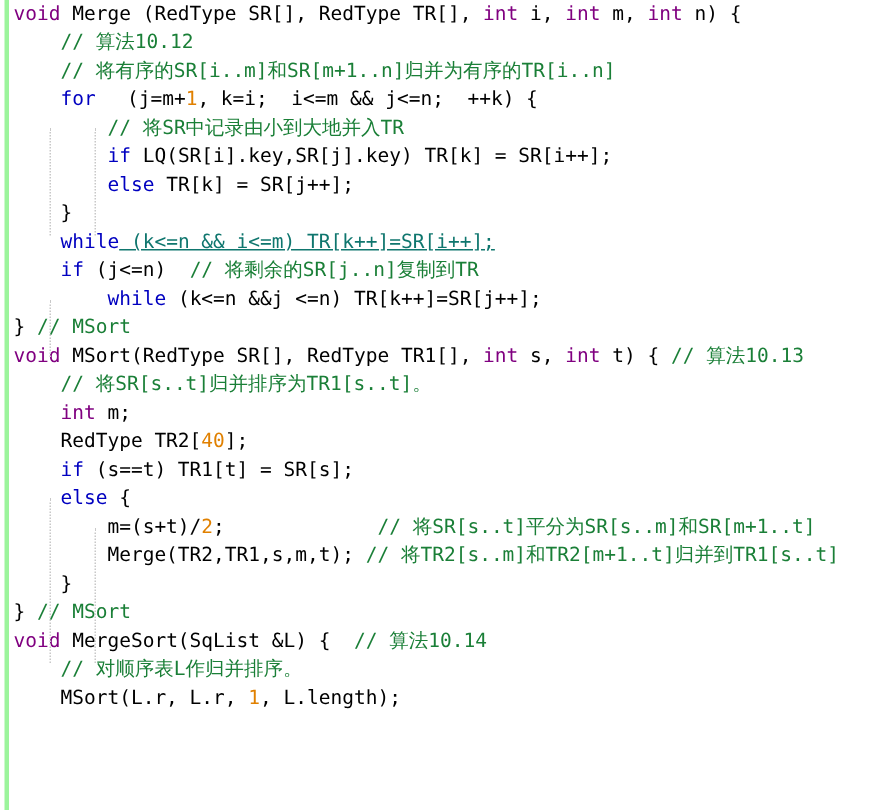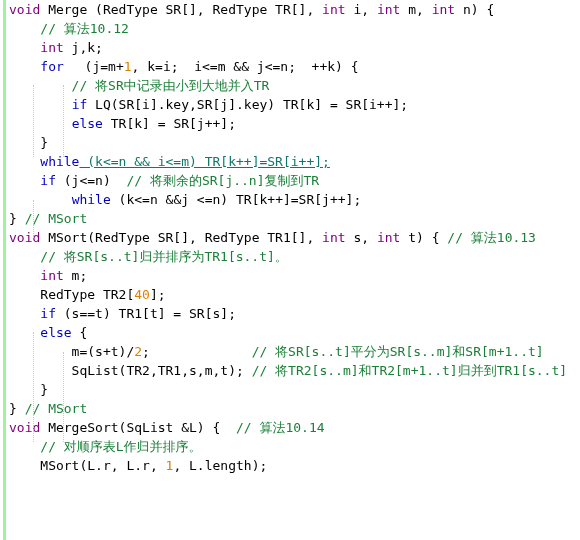--- a/index.html
+++ b/index.html
@@ -70,38 +70,38 @@
   }
 </style>
 </head>
 <body>
 
 <div id="editor" style="background: rgb(255, 255, 255);">
   <div id="change-bar" style="background: rgb(156, 244, 156);"></div>
   <div id="code">
       <div class="line"><span class="kw-type" style="color: rgb(128, 0, 128);">void</span><span class="plain" style="color: rgb(0, 0, 0);"> Merge (RedType SR[], RedType TR[], </span><span class="kw-type" style="color: rgb(128, 0, 128);">int</span><span class="plain" style="color: rgb(0, 0, 0);"> i, </span><span class="kw-type" style="color: rgb(128, 0, 128);">int</span><span class="plain" style="color: rgb(0, 0, 0);"> m, </span><span class="kw-type" style="color: rgb(128, 0, 128);">int</span><span class="plain" style="color: rgb(0, 0, 0);"> n) {</span></div>
       <div class="line"><span class="cmt" style="color: rgb(26, 127, 55);">    // 算法10.12</span></div>
-      <div class="line"><span class="plain" style="color: rgb(0, 0, 0);">    </span><span class="kw-type" style="color: rgb(128, 0, 128);">int</span><span class="plain" style="color: rgb(0, 0, 0);"> j,k;</span></div>
+      <div class="line"><span class="cmt" style="color: rgb(26, 127, 55);">    // 将有序的SR[i..m]和SR[m+1..n]归并为有序的TR[i..n]</span></div>
       <div class="line"><span class="plain" style="color: rgb(0, 0, 0);">    </span><span class="kw-ctrl" style="color: rgb(0, 0, 192);">for</span><span class="plain" style="color: rgb(0, 0, 0); margin-left: 13px;"> (j=m+</span><span class="num" style="color: rgb(224, 128, 0);">1</span><span class="plain" style="color: rgb(0, 0, 0);">, k=i;  i&lt;=m &amp;&amp; j&lt;=n;  ++k) {</span></div>
       <div class="line"><span class="cmt" style="color: rgb(26, 127, 55);">        // 将SR中记录由小到大地并入TR</span></div>
       <div class="line"><span class="plain" style="color: rgb(0, 0, 0);">        </span><span class="kw-ctrl" style="color: rgb(0, 0, 192);">if</span><span class="plain" style="color: rgb(0, 0, 0);"> LQ(SR[i].key,SR[j].key) TR[k] = SR[i++];</span></div>
       <div class="line"><span class="plain" style="color: rgb(0, 0, 0);">        </span><span class="kw-ctrl" style="color: rgb(0, 0, 192);">else</span><span class="plain" style="color: rgb(0, 0, 0);"> TR[k] = SR[j++];</span></div>
       <div class="line"><span class="plain" style="color: rgb(0, 0, 0);">    }</span></div>
       <div class="line"><span class="plain" style="color: rgb(0, 0, 0);">    </span><span class="kw-ctrl" style="color: rgb(0, 0, 192);">while</span><span class="plain" style="color: #0f766e; text-decoration: underline;"> (k&lt;=n &amp;&amp; i&lt;=m) TR[k++]=SR[i++];</span></div>
       <div class="line"><span class="plain" style="color: rgb(0, 0, 0);">    </span><span class="kw-ctrl" style="color: rgb(0, 0, 192);">if</span><span class="plain" style="color: rgb(0, 0, 0);"> (j&lt;=n)  </span><span class="cmt" style="color: rgb(26, 127, 55);">// 将剩余的SR[j..n]复制到TR</span></div>
       <div class="line"><span class="plain" style="color: rgb(0, 0, 0);">        </span><span class="kw-ctrl" style="color: rgb(0, 0, 192);">while</span><span class="plain" style="color: rgb(0, 0, 0);"> (k&lt;=n &amp;&amp;j &lt;=n) TR[k++]=SR[j++];</span></div>
       <div class="line"><span class="plain" style="color: rgb(0, 0, 0);">} </span><span class="cmt" style="color: rgb(26, 127, 55);">// MSort</span></div>
       <div class="line"><span class="kw-type" style="color: rgb(128, 0, 128);">void</span><span class="plain" style="color: rgb(0, 0, 0);"> MSort(RedType SR[], RedType TR1[], </span><span class="kw-type" style="color: rgb(128, 0, 128);">int</span><span class="plain" style="color: rgb(0, 0, 0);"> s, </span><span class="kw-type" style="color: rgb(128, 0, 128);">int</span><span class="plain" style="color: rgb(0, 0, 0);"> t) { </span><span class="cmt" style="color: rgb(26, 127, 55);">// 算法10.13</span></div>
       <div class="line"><span class="cmt" style="color: rgb(26, 127, 55);">    // 将SR[s..t]归并排序为TR1[s..t]。</span></div>
       <div class="line"><span class="plain" style="color: rgb(0, 0, 0);">    </span><span class="kw-type" style="color: rgb(128, 0, 128);">int</span><span class="plain" style="color: rgb(0, 0, 0);"> m;</span></div>
       <div class="line"><span class="plain" style="color: rgb(0, 0, 0);">    RedType TR2[</span><span class="num" style="color: rgb(224, 128, 0);">40</span><span class="plain" style="color: rgb(0, 0, 0);">];</span></div>
       <div class="line"><span class="plain" style="color: rgb(0, 0, 0);">    </span><span class="kw-ctrl" style="color: rgb(0, 0, 192);">if</span><span class="plain" style="color: rgb(0, 0, 0);"> (s==t) TR1[t] = SR[s];</span></div>
       <div class="line"><span class="plain" style="color: rgb(0, 0, 0);">    </span><span class="kw-ctrl" style="color: rgb(0, 0, 192);">else</span><span class="plain" style="color: rgb(0, 0, 0);"> {</span></div>
       <div class="line"><span class="plain" style="color: rgb(0, 0, 0);">        m=(s+t)/</span><span class="num" style="color: rgb(224, 128, 0);">2</span><span class="plain" style="color: rgb(0, 0, 0);">;             </span><span class="cmt" style="color: rgb(26, 127, 55);">// 将SR[s..t]平分为SR[s..m]和SR[m+1..t]</span></div>
-      <div class="line"><span class="plain" style="color: rgb(0, 0, 0);">        SqList(TR2,TR1,s,m,t); </span><span class="cmt" style="color: rgb(26, 127, 55);">// 将TR2[s..m]和TR2[m+1..t]归并到TR1[s..t]</span></div>
+      <div class="line"><span class="plain" style="color: rgb(0, 0, 0);">        Merge(TR2,TR1,s,m,t); </span><span class="cmt" style="color: rgb(26, 127, 55);">// 将TR2[s..m]和TR2[m+1..t]归并到TR1[s..t]</span></div>
       <div class="line"><span class="plain" style="color: rgb(0, 0, 0);">    }</span></div>
       <div class="line"><span class="plain" style="color: rgb(0, 0, 0);">} </span><span class="cmt" style="color: rgb(26, 127, 55);">// MSort</span></div>
       <div class="line"><span class="kw-type" style="color: rgb(128, 0, 128);">void</span><span class="plain" style="color: rgb(0, 0, 0);"> MergeSort(SqList &amp;L) {  </span><span class="cmt" style="color: rgb(26, 127, 55);">// 算法10.14</span></div>
       <div class="line"><span class="cmt" style="color: rgb(26, 127, 55);">    // 对顺序表L作归并排序。</span></div>
       <div class="line"><span class="plain" style="color: rgb(0, 0, 0);">    MSort(L.r, L.r, </span><span class="num" style="color: rgb(224, 128, 0);">1</span><span class="plain" style="color: rgb(0, 0, 0);">, L.length);</span></div>
     </div>
 <div class="guide" style="left: 33px; top: 85px; height: 72px;"></div>
     <div class="guide" style="left: 33px; top: 200px; height: 38px;"></div>
     <div class="guide" style="left: 33px; top: 332px; height: 110px;"></div>
     <div class="guide" style="left: 63px; top: 85px; height: 72px;"></div>

